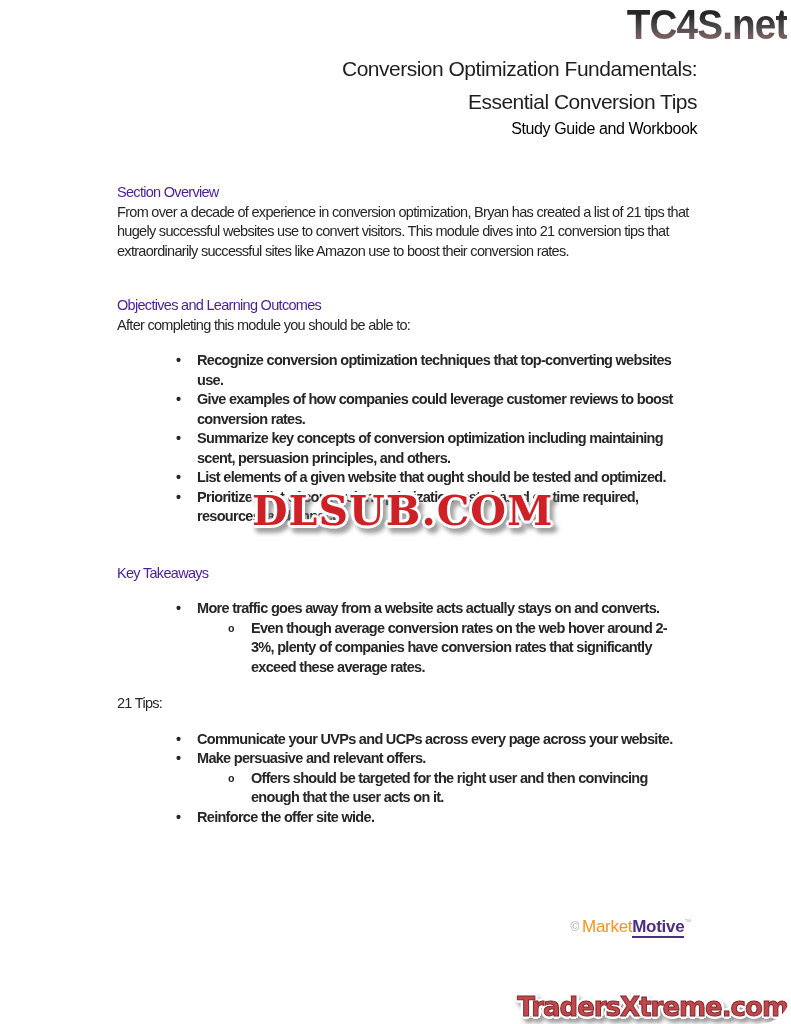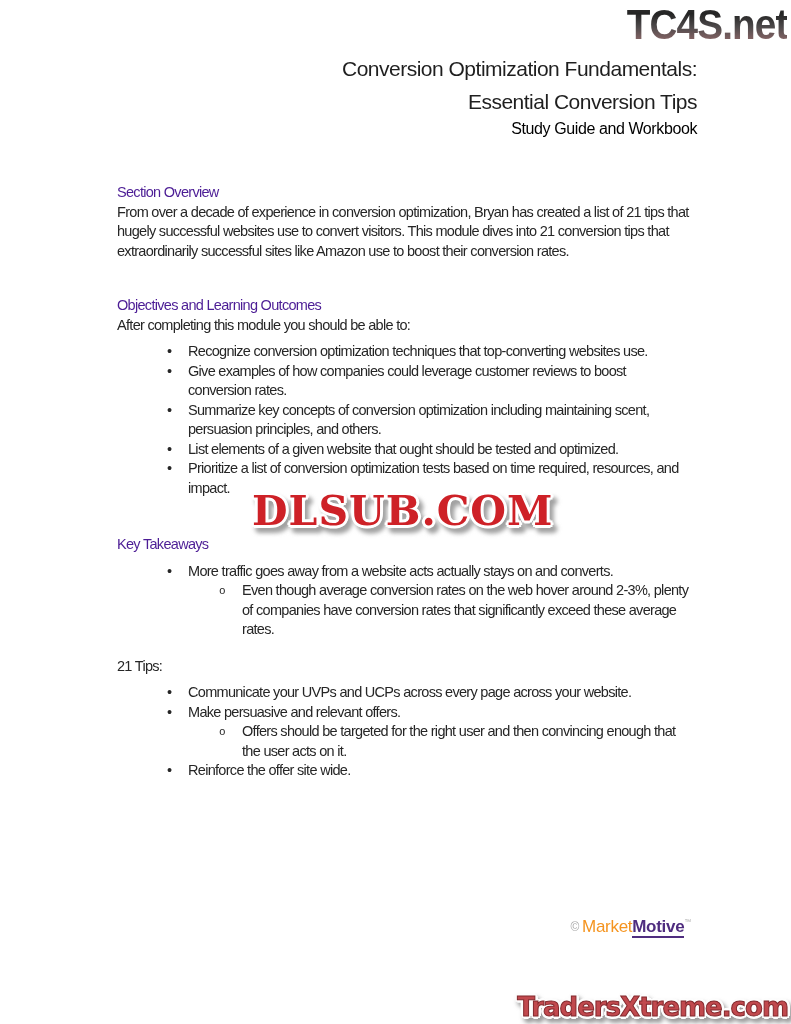--- a/index.html
+++ b/index.html
@@ -1,18 +1,18 @@
 <!DOCTYPE html>
 <html><head>
 <meta charset="utf-8">
 <style>
   html,body { margin:0; padding:0; background:#ffffff; }
   .page {
     position:relative; width:791px; height:1024px; background:#ffffff;
-    font-family:"Liberation Sans", sans-serif; color:#262626; overflow:hidden;
+    font-family:"Liberation Sans", sans-serif; color:#262626; overflow:hidden;border-radius:32px;
   }
 
   
   .tc4s {
     position:absolute; top:0px; right:4px;
     font-family:"Liberation Sans", sans-serif;
     font-weight:800; font-size:43px; letter-spacing:-1px;
     transform:scaleX(0.9); transform-origin:100% 0;
     background:linear-gradient(180deg,#3d3d3d 0%,#242424 28%,#4e4a4b 55%,#7d6061 78%,#a17876 100%);
     -webkit-background-clip:text; background-clip:text; color:transparent;
@@ -28,21 +28,21 @@
   .body, .heading, li { font-size:14.5px; line-height:19.5px; letter-spacing:-0.7px; }
   .heading { font-weight:normal; margin:0; color:#4c1d95; }
   .body    { margin:0; }
 
   .mt-overview  { margin-top:43px; }
   .mt-objectives{ margin-top:35px; }
   .mt-kt        { margin-top:37px; }
   .gap-line     { margin-top:19.5px; }
   .mt-tips      { margin-top:17px; }
 
-  ul.bullets { margin:7px; padding:0; list-style:none; }
+  ul.bullets { margin:16px; padding:0; list-style:none;font-weight:bold; }
   ul.bullets li { position:relative; padding-left:64px; }
   ul.bullets li::before {
     content:"\2022"; position:absolute; left:43px; top:0;
     font-size:14.5px;
   }
   ul.bullets li.sub { padding-left:118px; }
   ul.bullets li.sub::before {
     content:"o"; left:95px; font-family:"Liberation Mono", monospace;
     font-size:11px; top:1px;
   }

